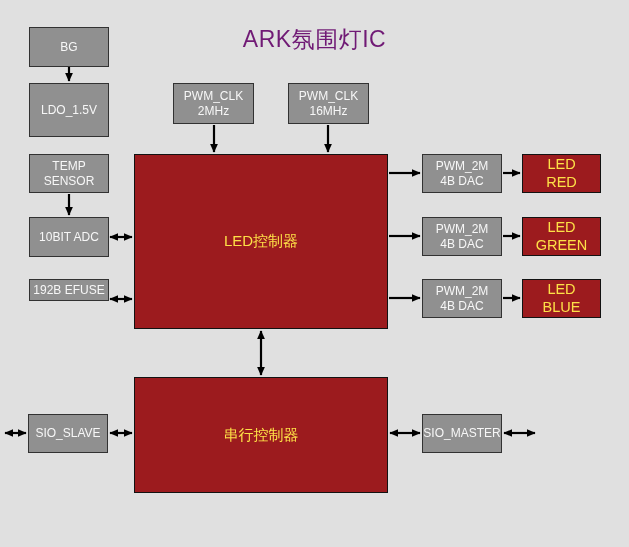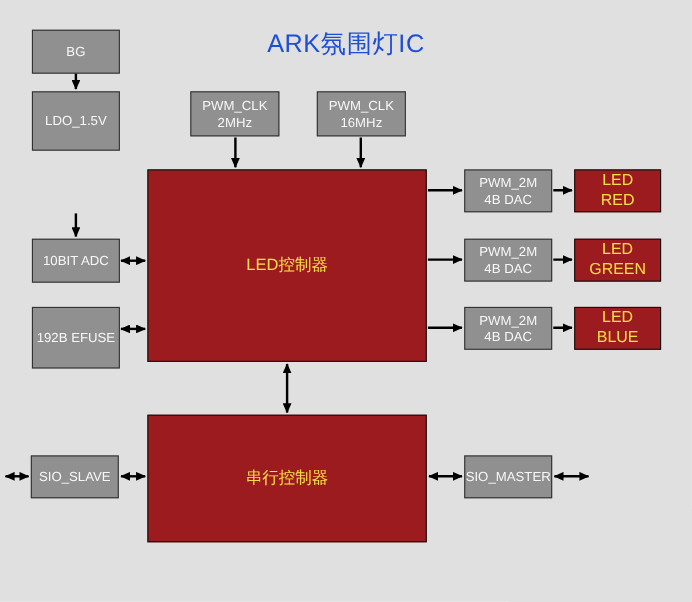--- a/index.html
+++ b/index.html
@@ -6,21 +6,21 @@
   .stage {
     position:relative;
     width:629px; height:547px;
     background:#e0e0e0;
     font-family:"Liberation Sans","DejaVu Sans",sans-serif;
     overflow:hidden;
   }
   .title {
     position:absolute; left:0; top:24px; width:629px;
     text-align:center;
-    font-size:23px; color:#1d4ed8; letter-spacing:0.5px;
+    font-size:23px; color:#701a75; letter-spacing:0.5px;
   }
   .block {
     position:absolute; box-sizing:border-box;
     display:flex; align-items:center; justify-content:center;
     text-align:center;
     white-space:pre-line;
     line-height:1.22;
   }
   .gray {
     background:#909090;
@@ -34,21 +34,21 @@
     color:#fde047;
     font-size:14.5px;
   }
   .red.big { font-size:15px; }
 
   
   .b-bg          { left:29px;  top:27px;  width:80px;  height:40px; }
   .b-ldo         { left:29px;  top:83px;  width:80px;  height:54px; }
   .b-temp        { left:29px;  top:154px; width:80px;  height:39px; }
   .b-adc         { left:29px;  top:217px; width:80px;  height:40px;text-align:right; }
-  .b-efuse       { left:29px;  top:279px; width:80px;  height:56px; }
+  .b-efuse       { left:29px;  top:279px; width:80px;  height:22px; }
   .b-sio-slave   { left:28px;  top:414px; width:80px;  height:39px; }
   .b-pwm2        { left:173px; top:83px;  width:81px;  height:41px; }
   .b-pwm16       { left:288px; top:83px;  width:81px;  height:41px; }
   .b-led-ctrl    { left:134px; top:154px; width:254px; height:175px; }
   .b-serial-ctrl { left:134px; top:377px; width:254px; height:116px; }
   .b-dac-r       { left:422px; top:154px; width:80px;  height:39px; }
   .b-dac-g       { left:422px; top:217px; width:80px;  height:39px; }
   .b-dac-b       { left:422px; top:279px; width:80px;  height:39px; }
   .b-led-red     { left:522px; top:154px; width:79px;  height:39px; }
   .b-led-green   { left:522px; top:217px; width:79px;  height:39px; }
@@ -59,20 +59,22 @@
 </style>
 </head>
 <body>
 
 <div class="stage">
 
   <div class="title">ARK氛围灯IC</div>
 
   <div class="block gray b-bg">BG</div>
   <div class="block gray b-ldo">LDO_1.5V</div>
+  <div class="block gray b-temp">TEMP
+SENSOR</div>
   <div class="block gray b-adc">10BIT ADC</div>
   <div class="block gray b-efuse">192B EFUSE</div>
   <div class="block gray b-sio-slave">SIO_SLAVE</div>
 
   <div class="block gray b-pwm2">PWM_CLK
 2MHz</div>
   <div class="block gray b-pwm16">PWM_CLK
 16MHz</div>
 
   <div class="block red big b-serial-ctrl">串行控制器</div>

